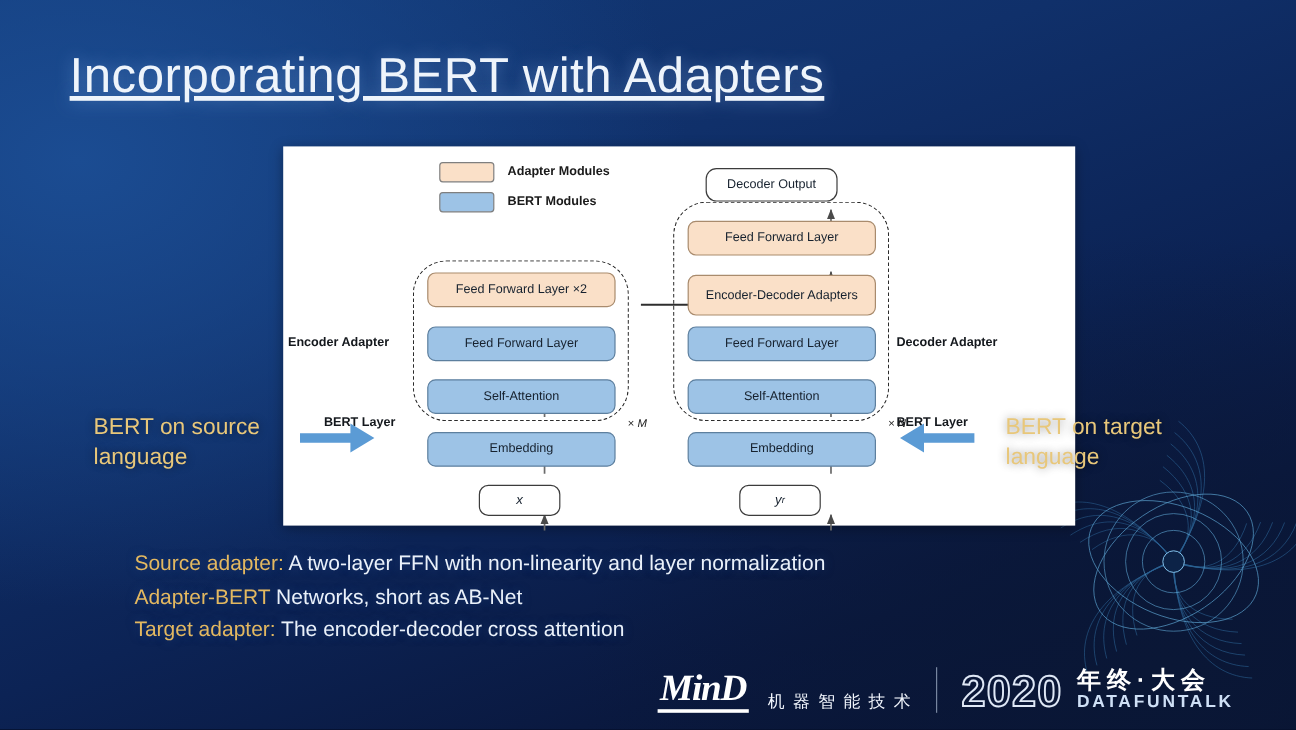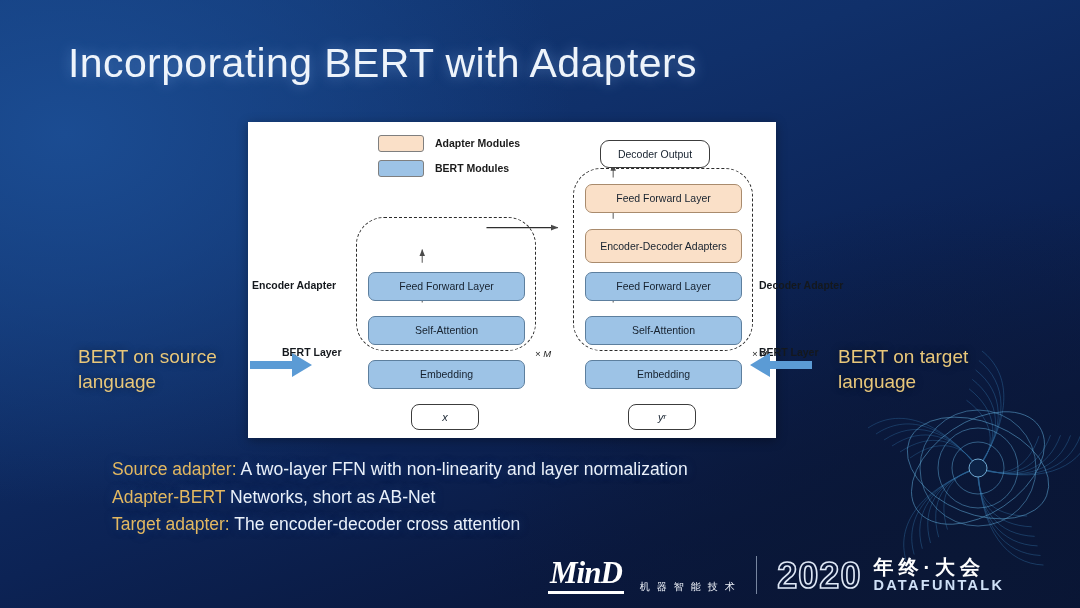--- a/index.html
+++ b/index.html
@@ -26,36 +26,37 @@
     bottom: 10px;
     width: 260px;
     height: 250px;
     opacity: .95;
     pointer-events: none;
   }
 
   
   .title {
     position: absolute;
-    left: 68px;
+    left: 58px;
     top: 40px;
     font-size: 41px;
     font-weight: 400;
     letter-spacing: .4px;
     color: #eef4fb;
     text-shadow: 0 0 14px rgba(150,195,255,.45);
     white-space: nowrap;
+    text-decoration: underline;
   }
 
   
   .panel {
     position: absolute;
-    left: 248px;
+    left: 236px;
     top: 122px;
-    width: 528px;
+    width: 660px;
     height: 316px;
     background: #ffffff;
     box-shadow: 0 2px 10px rgba(0,0,0,.35);
   }
   .panel-inner { position: absolute; inset: 0; }
 
   
   .legend { position: absolute; left: 130px; top: 12px; }
   .legend-row { display: flex; align-items: center; height: 18px; margin-bottom: 7px; }
   .legend-swatch {
@@ -163,21 +164,21 @@
     font-weight: bold;
     font-style: italic;
     color: #ffffff;
     letter-spacing: -1px;
     border-bottom: 3px solid #ffffff;
     padding: 0 2px 1px 2px;
     line-height: 1.05;
   }
   .mind-cn {
     margin-left: 16px;
-    font-size: 10px;
+    font-size: 14px;
     color: #f0f4fb;
     letter-spacing: 7px;
     font-weight: 500;
   }
   .divider {
     width: 1.5px;
     height: 38px;
     background: rgba(210,225,245,.55);
     margin: 0 20px 0 14px;
   }
@@ -277,20 +278,21 @@
         </g>
 
         <g stroke="#2e2e2e" stroke-width="1.4" fill="none">
           <path d="M271 120 L 352 120" marker-end="url(#ah)"></path>
         </g>
       </svg>
 
       <div class="side-label" style="left:4px; top:113px;">Encoder Adapter</div>
       <div class="side-label" style="left:34px; top:180px;">BERT Layer</div>
 
+      <div class="node adapter" style="left:120px; top:105px; width:157px; height:29px;">Feed Forward Layer ×2</div>
       <div class="node bert" style="left:120px; top:150px; width:157px; height:29px;">Feed Forward Layer</div>
       <div class="node bert" style="left:120px; top:194px; width:157px; height:29px;">Self-Attention</div>
       <div class="node bert" style="left:120px; top:238px; width:157px; height:29px;">Embedding</div>
       <div class="node io" style="left:163px; top:282px; width:68px; height:26px;">x</div>
       <div class="rep-label" style="left:287px; top:226px;">× M</div>
 
       <div class="side-label" style="left:511px; top:113px;">Decoder Adapter</div>
       <div class="side-label" style="left:511px; top:180px;">BERT Layer</div>
 
       <div class="node plain" style="left:352px; top:18px; width:110px; height:28px;">Decoder Output</div>

